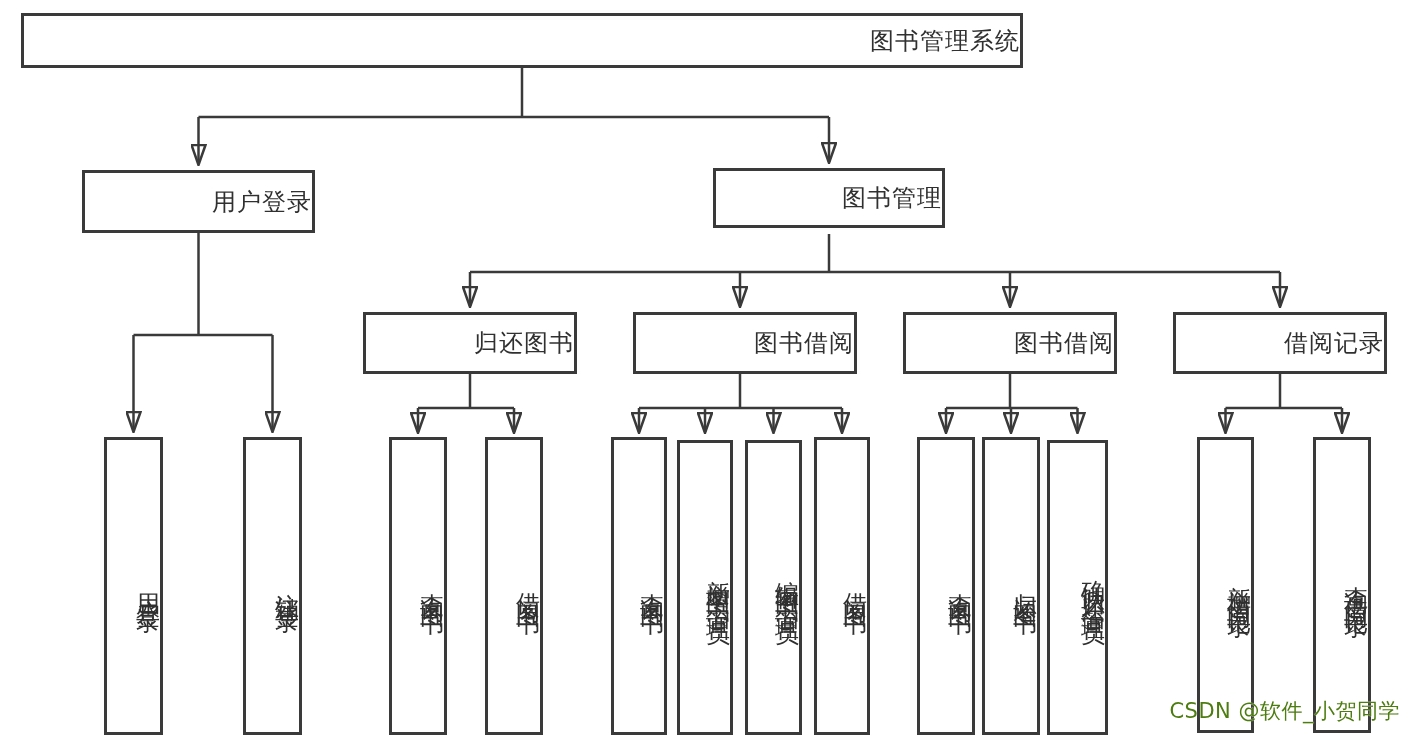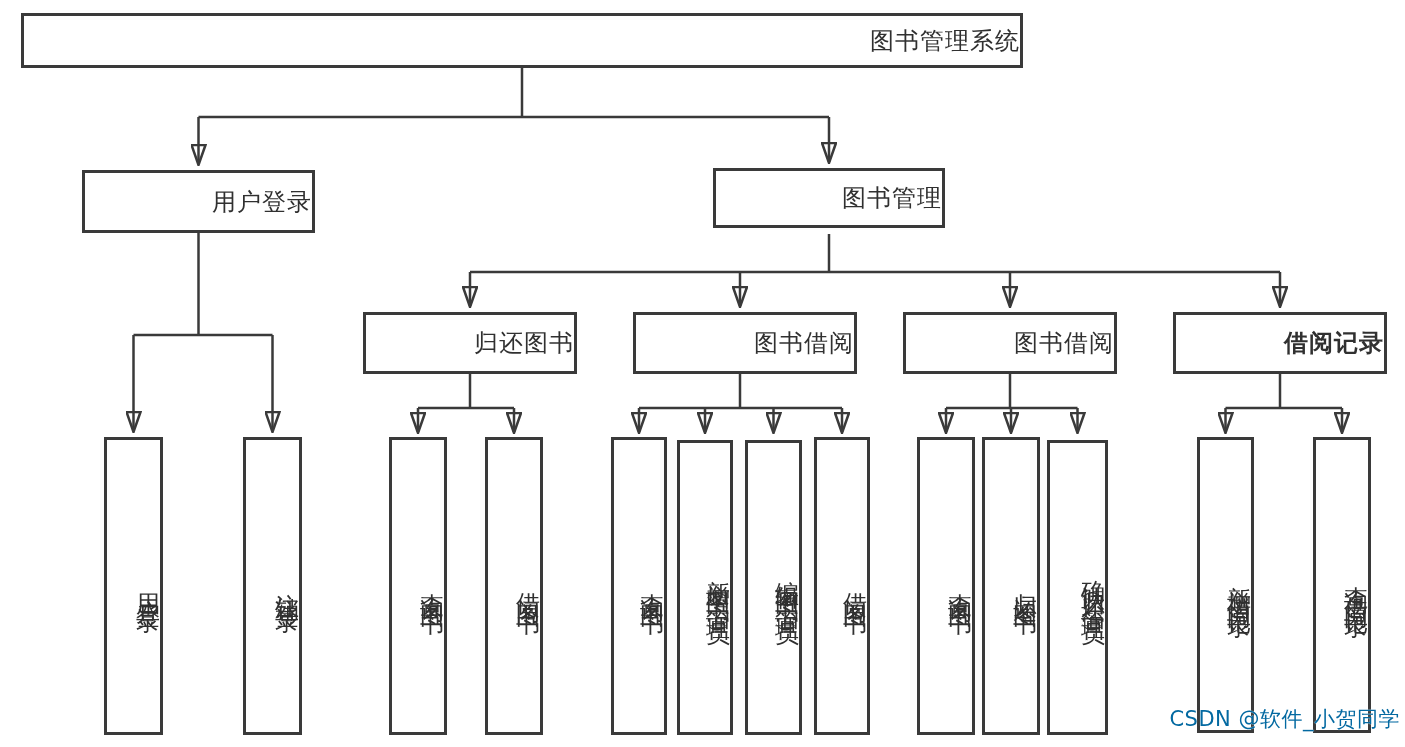--- a/index.html
+++ b/index.html
@@ -13,22 +13,22 @@
   .node{
     position:absolute;background:#ffffff;border:3px solid #3a3a3a;box-sizing:border-box;
     display:flex;align-items:center;justify-content:flex-end;z-index:2;
   }
   .hbox span{font-size:24px;letter-spacing:1px;white-space:nowrap;}
   .vbox span{
     writing-mode:vertical-rl;text-orientation:mixed;
     font-size:24px;line-height:1;letter-spacing:6px;white-space:nowrap;
   }
   .watermark{
-    position:absolute;right:5px;bottom:14px;z-index:3;
-    font-size:21px;color:#0369a1;letter-spacing:0.5px;white-space:nowrap;
+    position:absolute;right:5px;bottom:22px;z-index:3;
+    font-size:21px;color:#4d7c0f;letter-spacing:0.5px;white-space:nowrap;
     text-shadow:0 0 1px #ffffff;
   }
 </style>
 </head>
 <body>
 
 <div class="canvas">
 
   <svg class="connectors" width="1405" height="747" aria-hidden="true">
     <defs>
@@ -90,21 +90,21 @@
 
   <div class="node hbox" style="left:363px;top:312px;width:214px;height:62px;">
     <span>归还图书</span>
   </div>
   <div class="node hbox" style="left:633px;top:312px;width:224px;height:62px;">
     <span>图书借阅</span>
   </div>
   <div class="node hbox" style="left:903px;top:312px;width:214px;height:62px;">
     <span>图书借阅</span>
   </div>
-  <div class="node hbox" style="left:1173px;top:312px;width:214px;height:62px;font-weight:bold;">
+  <div class="node hbox" style="left:1173px;top:312px;width:214px;height:62px;">
     <span>借阅记录</span>
   </div>
 
   <div class="node vbox" style="left:104px;top:437px;width:59px;height:298px;">
     <span>用户登录</span>
   </div>
   <div class="node vbox" style="left:243px;top:437px;width:59px;height:298px;">
     <span>注销登录</span>
   </div>
 

